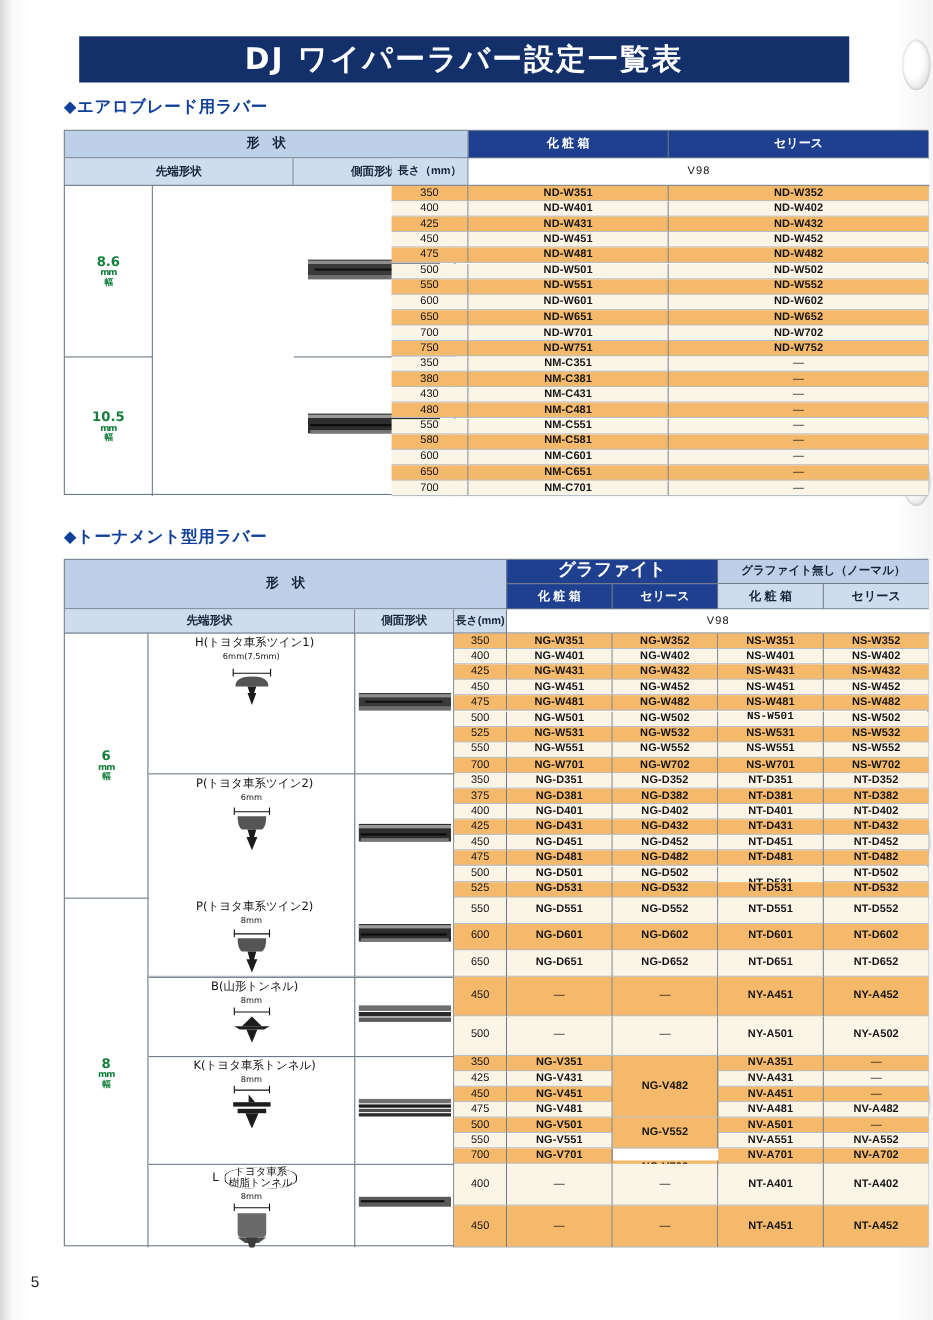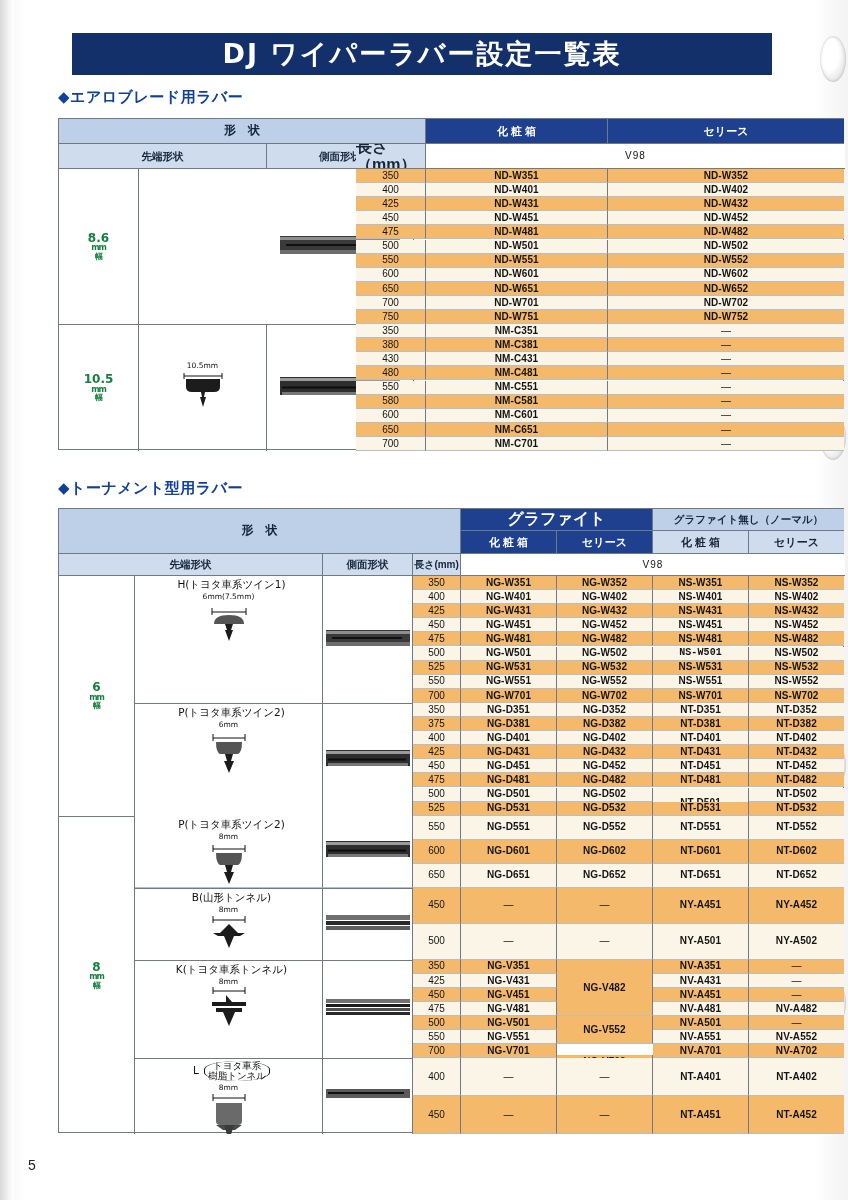--- a/index.html
+++ b/index.html
@@ -112,21 +112,21 @@
 </div>
 
 <div class="sec-head" id="sec-head-1">◆エアロブレード用ラバー</div>
 
 <div class="tbl" id="table1" style="left: 58px; top: 118px; width: 786px; height: 332px;">
     <div class="cell hdr-lt b-b b-r" style="left: 0px; top: 0px; width: 367px; height: 25px; font-size: 12px;">形　状</div>
     <div class="cell hdr-dk b-b b-r" style="left: 367px; top: 0px; width: 182px; height: 25px; font-size: 11px;">化 粧 箱</div>
     <div class="cell hdr-dk b-b" style="left: 549px; top: 0px; width: 236px; height: 25px; font-size: 11px;">セリース</div>
     <div class="cell hdr-lt2 b-b b-r" style="left: 0px; top: 25px; width: 208px; height: 25px; font-size: 10.5px;">先端形状</div>
     <div class="cell hdr-lt2 b-b b-r" style="left: 208px; top: 25px; width: 147px; height: 25px; font-size: 10.5px;">側面形状</div>
-    <div class="cell hdr-lt2 b-b b-r" style="left: 297px; top: 25px; width: 70px; height: 25px; font-size: 16px;">長さ（mm）</div>
+    <div class="cell hdr-lt2 b-b b-r" style="left: 297px; top: 25px; width: 70px; height: 25px; font-size: 10px;">長さ（mm）</div>
     <div class="cell hdr-wht b-b v98" style="left: 367px; top: 25px; width: 419px; height: 25px;">V98</div>
     <div class="cell b-r " style="left: 0px; top: 50px; width: 80px; height: 155.1px;">
       <div class="wlabel">8.6<span class="sm">mm</span><span class="sm">幅</span></div>
     </div>
     <div class="cell b-r " style="left: 208px; top: 50px; width: 147px; height: 155.1px;">
       <div><svg width="120" height="24" viewBox="0 0 120 24">
           <rect x="0" y="3" width="120" height="16" fill="#3a3a3a"></rect>
        <rect x="0" y="4" width="120" height="3" fill="#8d8d8d"></rect>
        <rect x="6" y="11" width="106" height="2" fill="#111"></rect>
        <rect x="0" y="17" width="120" height="4" fill="#6d6d6d"></rect>
@@ -160,32 +160,20 @@
     <div class="cell row-o thin-b b-r code" style="left: 367px; top: 162.8px; width: 182px; height: 14.1px;">ND-W651</div>
     <div class="cell row-o thin-b code" style="left: 549px; top: 162.8px; width: 236px; height: 14.1px;">ND-W652</div>
     <div class="cell row-l thin-b b-r len" style="left: 297px; top: 176.9px; width: 70px; height: 14.1px;">700</div>
     <div class="cell row-l thin-b b-r code" style="left: 367px; top: 176.9px; width: 182px; height: 14.1px;">ND-W701</div>
     <div class="cell row-l thin-b code" style="left: 549px; top: 176.9px; width: 236px; height: 14.1px;">ND-W702</div>
     <div class="cell row-o thin-b b-r len" style="left: 297px; top: 191px; width: 70px; height: 14.1px;">750</div>
     <div class="cell row-o thin-b b-r code" style="left: 367px; top: 191px; width: 182px; height: 14.1px;">ND-W751</div>
     <div class="cell row-o thin-b code" style="left: 549px; top: 191px; width: 236px; height: 14.1px;">ND-W752</div>
     <div class="cell b-r b-t" style="left: 0px; top: 205.1px; width: 80px; height: 126.9px;">
       <div class="wlabel">10.5<span class="sm">mm</span><span class="sm">幅</span></div>
-    </div>
-    <div class="cell b-r b-t" style="left: 80px; top: 205.1px; width: 128px; height: 126.9px; position: absolute;">
-      <div style="position:relative;text-align:center">
-        <div class="dimtxt" style="position:static;display:block;margin-bottom:-4px">10.5mm</div>
-        <svg width="70" height="44" viewBox="0 0 70 44">
-    <line x1="16" y1="6" x2="16" y2="12" stroke="#111" stroke-width="1"></line>
-    <line x1="54" y1="6" x2="54" y2="12" stroke="#111" stroke-width="1"></line>
-    <line x1="16" y1="9" x2="54" y2="9" stroke="#111" stroke-width="1"></line>
-    <path d="M18 12 H52 V20 Q52 25 46 25 H24 Q18 25 18 20 Z" fill="#1c1c1c"></path>
-    <path d="M33 25 L37 25 L36 30 L38 30 L35 40 L32 30 L34 30 Z" fill="#1c1c1c"></path>
-  </svg>
-      </div>
     </div>
     <div class="cell b-r b-t" style="left: 208px; top: 205.1px; width: 147px; height: 126.9px;">
       <div><svg width="120" height="24" viewBox="0 0 120 24">
           <rect x="0" y="2" width="120" height="18" fill="#2e2e2e"></rect>
        <rect x="0" y="3" width="120" height="3" fill="#9a9a9a"></rect>
        <rect x="2" y="11.52" width="114" height="2" fill="#0d0d0d"></rect>
        <rect x="2" y="17" width="116" height="3" fill="#777"></rect>
         </svg></div>
     </div>
     <div class="cell row-l thin-b b-r len" style="left: 297px; top: 205.1px; width: 70px; height: 14.1px;">350</div>

